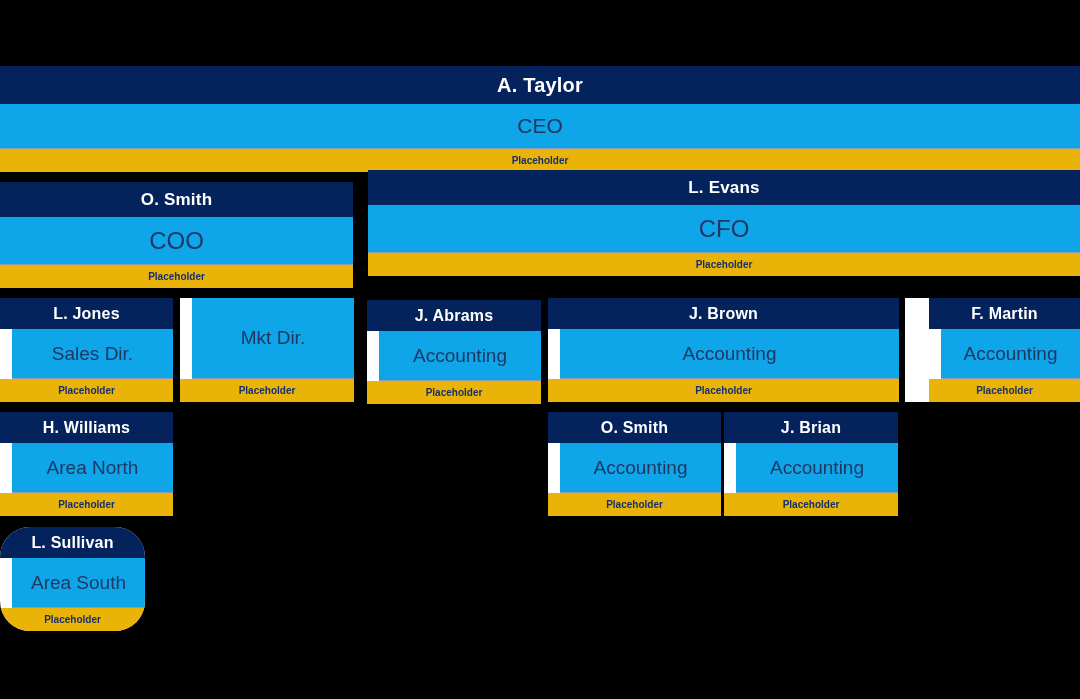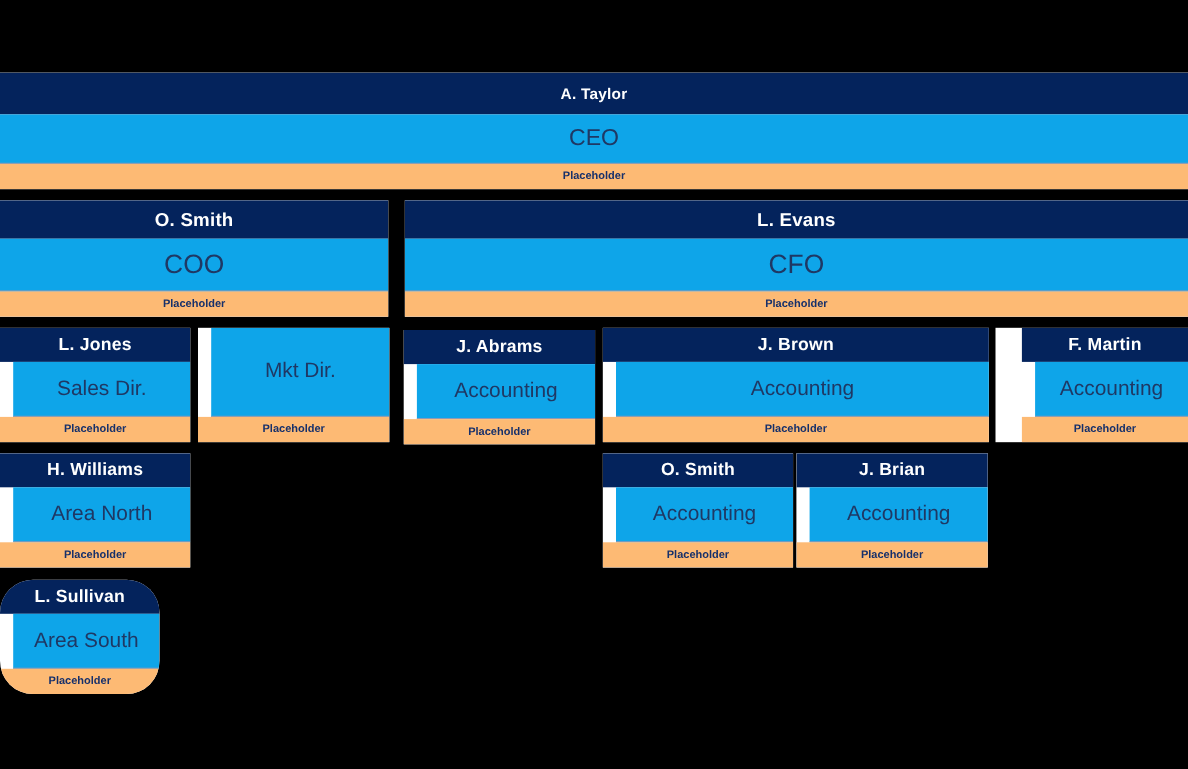--- a/index.html
+++ b/index.html
@@ -52,32 +52,32 @@
     text-align: center;
     display: flex;
     align-items: center;
     justify-content: center;
     box-sizing: border-box;
     border-bottom: 1px solid #8c9ab5;
     flex: 1 1 auto;
   }
 
   .card-footer {
-    background: #fdba74;
+    background: #eab308;
     color: #16306b;
     text-align: center;
     display: flex;
     align-items: center;
     justify-content: center;
     box-sizing: border-box;
     font-weight: bold;
   }
 
   
-  .size-xl .card-header { height: 38px; font-size: 14px; }
+  .size-xl .card-header { height: 38px; font-size: 20px; }
   .size-xl .card-body   { height: 45px; font-size: 21px; }
   .size-xl .card-footer { height: 23px; font-size: 10px; }
 
   .size-lg .card-header { height: 35px; font-size: 17px; }
   .size-lg .card-body   { height: 48px; font-size: 24px; }
   .size-lg .card-footer { height: 23px; font-size: 10px; }
 
   .size-md .card-header { height: 31px; font-size: 16px; }
   .size-md .card-body   { height: 50px; font-size: 19px; margin-left: 12px; }
   .size-md .card-footer { height: 23px; font-size: 10px; }
@@ -92,21 +92,21 @@
     <div class="card-body">CEO</div>
     <div class="card-footer">Placeholder</div>
   </div>
 
   <div class="org-card size-lg" style="left:0px; top:182px; width:353px; height:106px;">
     <div class="card-header">O. Smith</div>
     <div class="card-body">COO</div>
     <div class="card-footer">Placeholder</div>
   </div>
 
-  <div class="org-card size-lg" style="left:368px; top:182px; width:712px; height:106px;">
+  <div class="org-card size-lg" style="left:368px; top:170px; width:712px; height:106px;">
     <div class="card-header">L. Evans</div>
     <div class="card-body">CFO</div>
     <div class="card-footer">Placeholder</div>
   </div>
 
   <div class="org-card size-md" style="left:0px; top:298px; width:173px; height:104px;">
     <div class="card-header">L. Jones</div>
     <div class="card-body">Sales Dir.</div>
     <div class="card-footer">Placeholder</div>
   </div>

